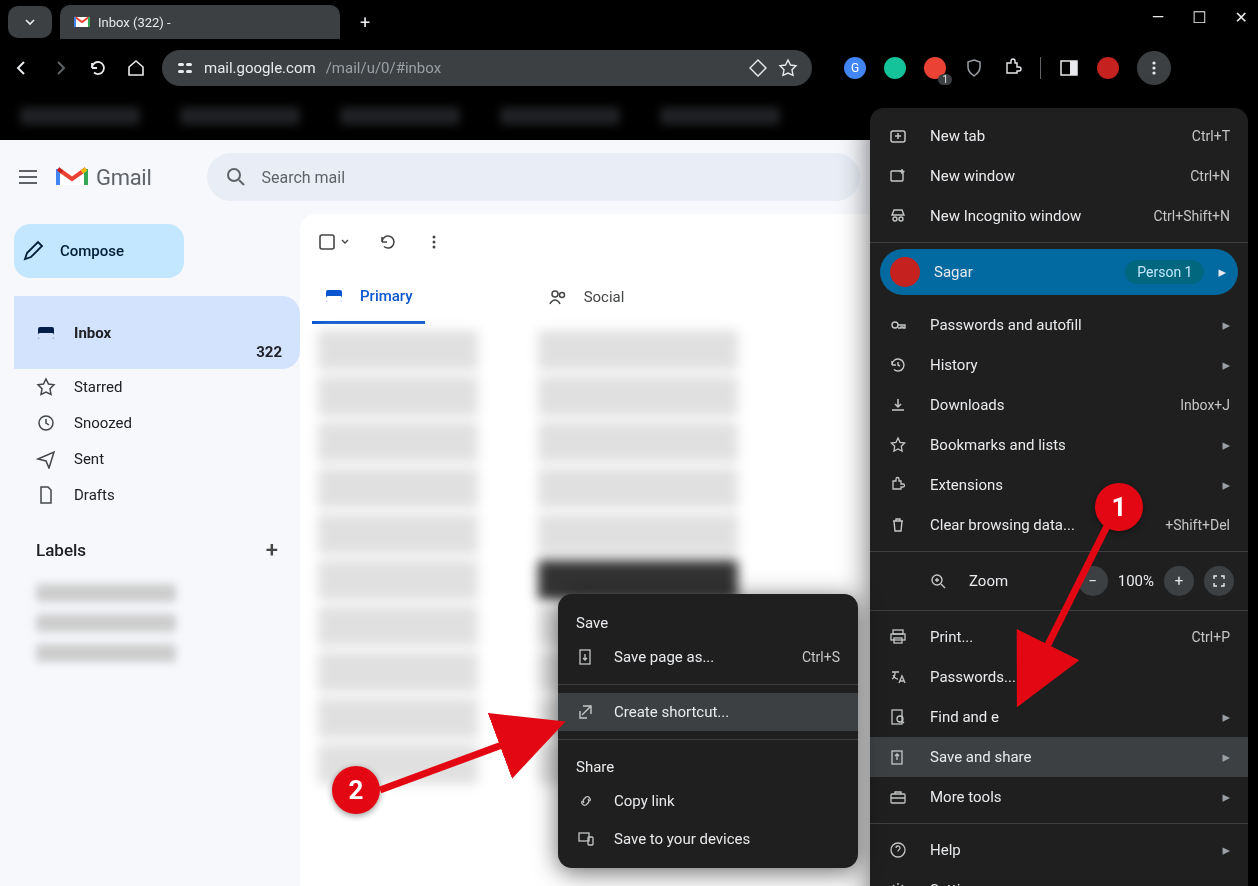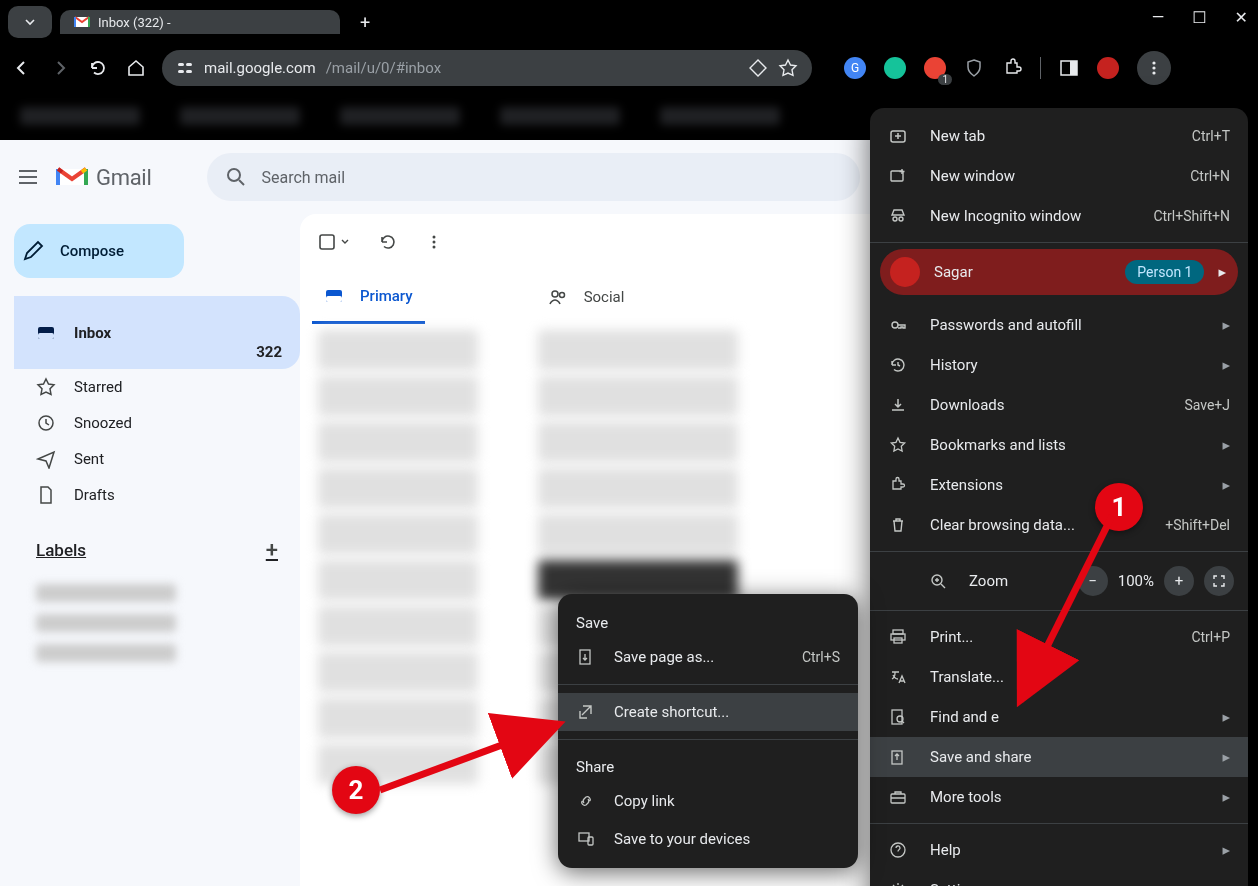--- a/index.html
+++ b/index.html
@@ -1,21 +1,21 @@
 <!DOCTYPE html>
 <html><head>
 <meta charset="utf-8">
 <style>
   * { margin: 0; padding: 0; box-sizing: border-box; font-family: -apple-system, BlinkMacSystemFont, "Segoe UI", Roboto, Arial, sans-serif; }
   body { width: 1258px; height: 886px; background: #000; overflow: hidden; position: relative; color: #e8eaed; }
   
   
   .titlebar { height: 44px; background: #000; display: flex; align-items: center; position: relative; }
   .tab-dropdown { width: 44px; height: 32px; margin-left: 8px; background: #3c4043; border-radius: 10px; display:flex; align-items:center; justify-content:center; }
-  .browser-tab { display: flex; align-items: center; background: #3c4043; height: 24px; border-radius: 10px 10px 0 0; padding: 0 14px; margin-left: 8px; width: 280px; gap:8px; color:#e8eaed; font-size: 13px; }
+  .browser-tab { display: flex; align-items: center; background: #3c4043; height: 34px; border-radius: 10px 10px 0 0; padding: 0 14px; margin-left: 8px; width: 280px; gap:8px; color:#e8eaed; font-size: 13px; }
   .newtab-btn { width: 30px; height: 30px; margin-left: 10px; display:flex; align-items:center; justify-content:center; color:#e8eaed; font-size: 18px;}
   .wincontrols { position: absolute; right: 10px; top: 8px; display: flex; gap: 28px; color:#e8eaed; }
   
   
   .addrbar-row { height: 48px; background: #000; display: flex; align-items: center; padding: 0 10px; gap: 14px; }
   .nav-icon { width: 24px; display:flex; justify-content:center; color:#9aa0a6; }
   .addrbar { flex: 0 0 650px; height: 36px; background: #3c4043; border-radius: 18px; display: flex; align-items: center; padding: 0 14px; gap: 10px; color:#e8eaed; font-size: 15px; }
   .addrbar .dim { color:#9aa0a6; }
   .ext-row { display:flex; gap:18px; align-items:center; margin-left: 18px; }
   .ext-badge { width:22px; height:22px; border-radius:50%; display:flex; align-items:center; justify-content:center; font-size:12px; }
@@ -35,21 +35,21 @@
   .gmail-logo-text { font-size: 22px; color:#5f6368; font-weight: 400; letter-spacing: -0.3px; }
   .search-pill { flex:1; margin-left: 40px; height: 48px; background:#e9eef6; border-radius: 26px; display:flex; align-items:center; padding: 0 18px; gap: 14px; color:#5f6368; font-size: 16px; }
   
   .gmail-body { display:flex; height: calc(100% - 74px); }
   .sidebar { width: 300px; padding: 10px 0 0 14px; }
   .compose-btn { display:flex; align-items:center; gap: 16px; background:#c2e7ff; border-radius: 16px; padding: 16px 8px; font-size: 15px; color:#001d35; width: 170px; font-weight: 500; }
   .nav-list { margin-top: 18px; }
   .nav-item { display:flex; align-items:center; gap: 18px; padding: 8px 18px 8px 22px; border-radius: 0 18px 18px 0; font-size: 15px; color:#202124; }
   .nav-item.active { background:#d3e3fd; font-weight: 700; }
   .nav-item .count { margin-left:auto; font-weight: 700; margin-top: 39px; }
-  .labels-header { display:flex; align-items:center; justify-content:space-between; padding: 24px 22px 10px 22px; font-size: 17px; font-weight: 500; text-decoration: underline; }
+  .labels-header { display:flex; align-items:center; justify-content:space-between; padding: 24px 22px 10px 22px; font-size: 17px; font-weight: 500; }
   .label-blur { width: 140px; height: 18px; background:#ccc; border-radius:4px; margin: 12px 22px; filter: blur(4px); }
   
   .main-panel { flex:1; background:#fff; border-radius: 16px 0 0 0; margin-top: 0; padding: 0; }
   .toolbar { height: 56px; display:flex; align-items:center; gap: 28px; padding: 0 18px; }
   .cb-wrap { display:flex; align-items:center; gap:4px; }
   .tabbar { height: 54px; display:flex; align-items:center; gap: 111px; padding: 0 12px; }
   .tab-item { display:flex; align-items:center; gap: 16px; font-size: 15px; padding: 0 12px; height: 100%; }
   .tab-item.active { color:#0b57d0; font-weight:500; border-bottom: 3px solid #0b57d0; }
   .tab-item.inactive { color:#444746; }
   .mail-blur-row { height: 40px; margin: 6px 18px; display:flex; gap: 60px; }
@@ -57,21 +57,21 @@
   
   
   .chrome-menu { position: absolute; top: 108px; right: 10px; width: 378px; background:#1f1f1f; border-radius: 14px; box-shadow: 0 4px 30px rgba(0,0,0,0.6); color:#e8eaed; font-size: 15px; padding: 8px 0 14px 0; overflow:hidden; }
   .menu-item { display:flex; align-items:center; padding: 10px 18px 10px 18px; gap: 22px; min-height: 40px; position:relative; }
   .menu-item .mi-icon { width: 20px; display:flex; justify-content:center; color:#c4c7c5; }
   .menu-item .mi-label { flex:1; }
   .menu-item .shortcut { color:#c4c7c5; font-size: 14px; }
   .menu-item .chev { color:#9aa0a6; }
   .menu-item.highlight { background:#3c4043; }
   .menu-sep { height:1px; background:#3c4043; margin: 6px 0; }
-  .profile-row { background:#7f1d1d; border-radius: 28px; margin: 4px 10px 10px 10px; padding: 8px 12px 8px 10px; display:flex; align-items:center; gap: 14px; }
+  .profile-row { background:#0369a1; border-radius: 28px; margin: 4px 10px 10px 10px; padding: 8px 12px 8px 10px; display:flex; align-items:center; gap: 14px; }
   .profile-row .avatar { width:30px; height:30px; border-radius:50%; background:#c5221f; }
   .person-badge { background:#00677f; border-radius: 14px; padding: 4px 12px; font-size: 14px; color:#c2e7ff; }
   .zoom-row { display:flex; align-items:center; padding: 8px 14px 8px 18px; gap:22px;margin-left:41px; }
   .zoom-ctrls { display:flex; align-items:center; gap:10px; margin-left:auto; }
   .zoom-btn { width:30px; height:30px; border-radius:50%; background:#3c4043; display:flex; align-items:center; justify-content:center; }
   
   
   .submenu { position:absolute; top: 594px; left: 558px; width: 300px; background:#1f1f1f; border-radius: 14px; box-shadow: 0 4px 24px rgba(0,0,0,0.6); color:#e8eaed; font-size: 15px; padding: 10px 0; }
   .sub-section-title { padding: 10px 18px 6px 18px; font-weight: 400; font-size: 15px; }
   .sub-item { display:flex; align-items:center; gap: 18px; padding: 10px 18px; }
@@ -417,21 +417,21 @@
     <span class="mi-label">History</span>
     <span class="chev">▸</span>
   </div>
   <div class="menu-item">
     <span class="mi-icon">
         <svg width="18" height="18" viewBox="0 0 18 18">
           <path d="M9 3v8m-3-3l3 3 3-3M3 14h12" stroke="#c4c7c5" stroke-width="1.5" fill="none"></path>
         </svg>
       </span>
     <span class="mi-label">Downloads</span>
-    <span class="shortcut">Save+J</span>
+    <span class="shortcut">Inbox+J</span>
   </div>
   <div class="menu-item">
     <span class="mi-icon">
         <svg width="18" height="18" viewBox="0 0 18 18">
           <path d="M9 2l2 4.3 4.7.7-3.4 3.3.8 4.7L9 13l-4.1 2 .8-4.7L2.3 7l4.7-.7z" stroke="#c4c7c5" stroke-width="1.3" fill="none"></path>
         </svg>
       </span>
     <span class="mi-label">Bookmarks and lists</span>
     <span class="chev">▸</span>
   </div>
@@ -485,21 +485,21 @@
     <span class="mi-label">Print...</span>
     <span class="shortcut">Ctrl+P</span>
   </div>
   <div class="menu-item">
     <span class="mi-icon">
         <svg width="18" height="18" viewBox="0 0 18 18">
           <path d="M3 4h7M6 4v1c0 3-1 5-3 6M4 7c1 2 3 4 5 4" stroke="#c4c7c5" stroke-width="1.3" fill="none"></path>
           <path d="M10 15l3-7 3 7M11 13h4" stroke="#c4c7c5" stroke-width="1.3" fill="none"></path>
         </svg>
       </span>
-    <span class="mi-label">Translate...</span>
+    <span class="mi-label">Passwords...</span>
   </div>
   <div class="menu-item">
     <span class="mi-icon">
         <svg width="18" height="18" viewBox="0 0 18 18">
           <rect x="3" y="2" width="10" height="14" stroke="#c4c7c5" stroke-width="1.3" fill="none"></rect>
           <circle cx="11" cy="11" r="3" stroke="#c4c7c5" stroke-width="1.3" fill="none"></circle>
           <path d="M13 13l2 2" stroke="#c4c7c5" stroke-width="1.3"></path>
         </svg>
       </span>
     <span class="mi-label">Find and e</span>

